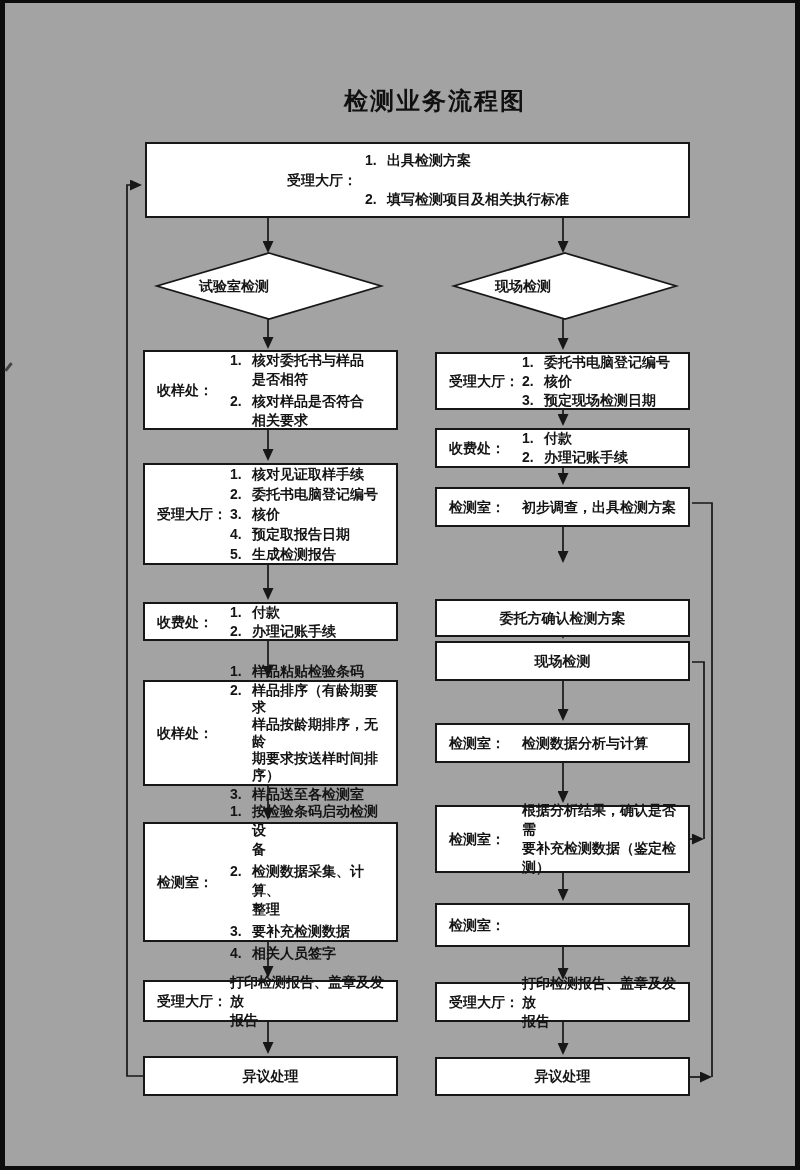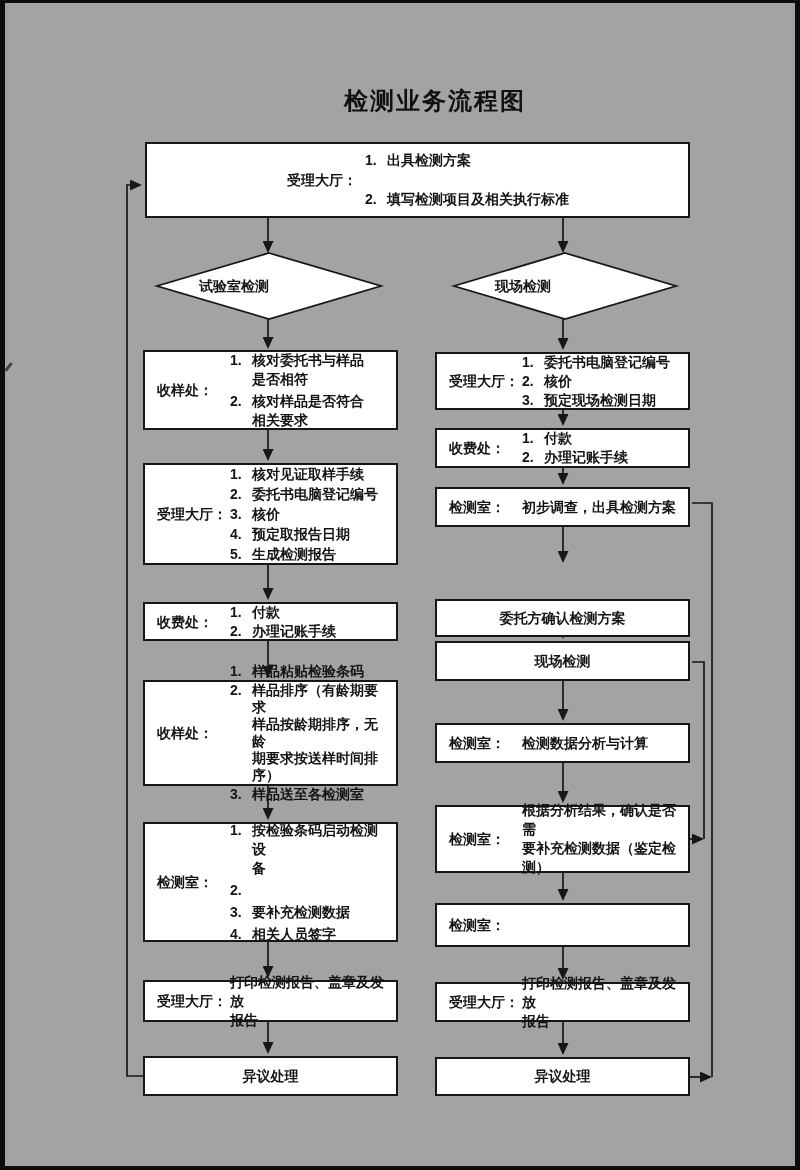--- a/index.html
+++ b/index.html
@@ -188,20 +188,22 @@
   <div class="box" style="left:143px;top:822px;width:255px;height:120px;">
     <span class="blabel">检测室：</span>
     <div class="items">
       <div class="item">
         <span class="num">1.</span>
         <span class="txt">按检验条码启动检测设
 备</span>
         </div>
       <div class="item">
         <span class="num">2.</span>
+        <span class="txt">检测数据采集、计算、
+整理</span>
         </div>
       <div class="item">
         <span class="num">3.</span>
         <span class="txt">要补充检测数据</span>
         </div>
       <div class="item">
         <span class="num">4.</span>
         <span class="txt">相关人员签字</span>
         </div>
     </div>

